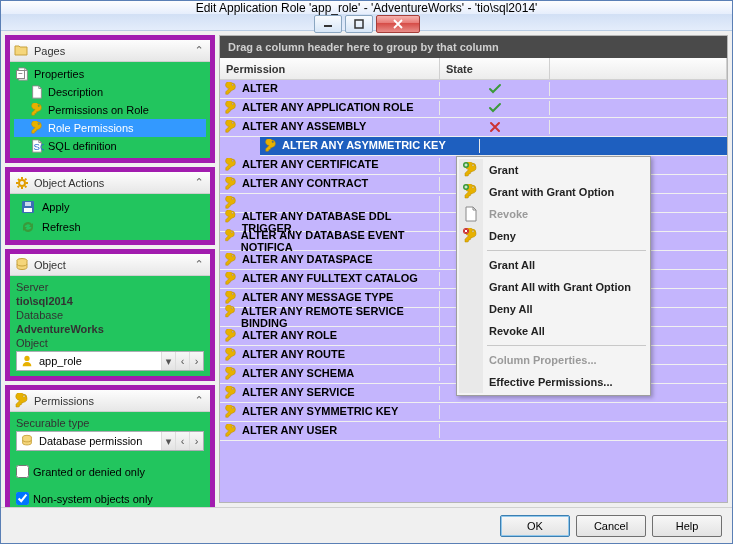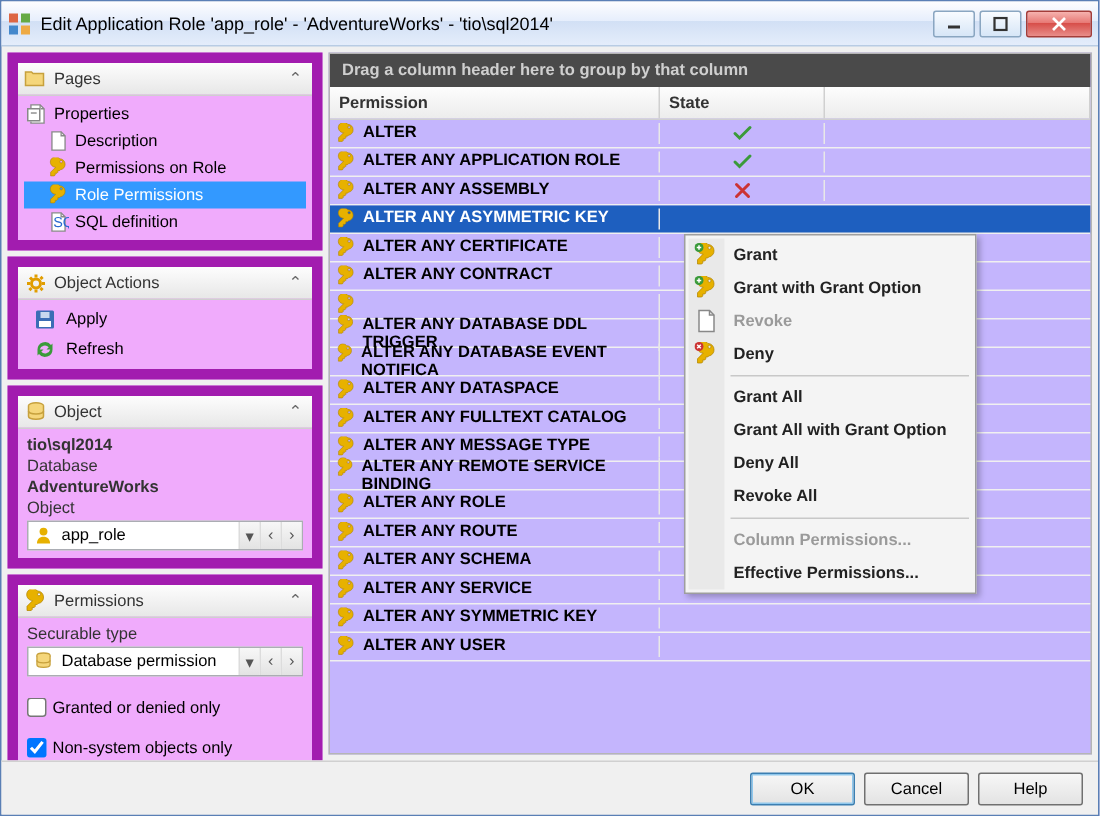--- a/index.html
+++ b/index.html
@@ -1,29 +1,29 @@
 <!DOCTYPE html>
 <html><head>
 <meta charset="utf-8">
 <style>
 * { box-sizing: border-box; margin: 0; padding: 0; font-family: "Segoe UI", Tahoma, sans-serif; font-size: 11px; }
 body { background: #fff; }
 .window { width: 733px; height: 544px; border: 1px solid #5a7fb5; background: #f0f0f0; display: flex; flex-direction: column; position: relative; }
-.titlebar { height: 30px; background: linear-gradient(#fdfdfe,#e6eefc 45%,#d2e0f5 46%,#e4edfb); display: flex; align-items: center; padding: 0 4px; border-bottom: 1px solid #b8cce4; }
+.titlebar { height: 30px; background: linear-gradient(#fdfdfe,#e6eefc 45%,#d2e0f5 46%,#e4edfb); display: flex; align-items: center; padding: 0 4px; border-bottom: 1px solid #b8cce4; flex-direction: column; }
 .titlebar .app-icon { width: 16px; height: 16px; margin-right: 6px; }
 .titlebar .title { flex: 1; font-size: 12px; color: #000; }
 .win-btns { display: flex; gap: 3px; }
 .win-btn { width: 28px; height: 18px; border: 1px solid #8aa6c1; border-radius: 2px; display: flex; align-items: center; justify-content: center; background: linear-gradient(#f8fbff,#d7e6f7); cursor: pointer; }
 .win-btn.close { width: 44px; background: linear-gradient(#f6b2ae,#e77975 45%,#d64d48 46%,#e98d89); border-color: #a43d39; color:#fff; }
 .win-btn svg { display:block; }
 
 .body { flex:1; display:flex; padding: 4px; gap:4px; overflow:hidden; }
 .left-col { width: 210px; display:flex; flex-direction: column; gap:4px; }
 
-.panel { border:7px solid #a21caf; background:#f0abfc; display:flex; flex-direction:column; }
+.panel { border:5px solid #a21caf; background:#22c55e; display:flex; flex-direction:column; }
 .panel-hdr { height:22px; background: linear-gradient(#fdfdfd,#e7e7e7); border-bottom:1px solid #cfcfcf; display:flex; align-items:center; padding:0 4px; gap:4px; color:#333; }
 .panel-hdr .hdr-icon { width:16px; height:16px; }
 .panel-hdr .caret { margin-left:auto; width:14px; height:14px; display:flex; align-items:center; justify-content:center; color:#666; }
 .panel-body { padding:3px 4px; }
 
 .tree-item { display:flex; align-items:center; gap:4px; height:18px; padding:0 2px 0 16px; cursor:pointer; position:relative; }
 .tree-item.root { padding-left:2px; }
 .tree-item .twisty { position:absolute; left:2px; width:9px; height:9px; border:1px solid #888; background:#fff; display:flex; align-items:center; justify-content:center; font-size:8px; line-height:1; color:#444;}
 .tree-item.selected { background:#3399ff; color:#fff; }
 .tree-icon { width:14px; height:14px; flex-shrink:0; }
@@ -43,21 +43,21 @@
 
 .right-col { flex:1; display:flex; flex-direction:column; border:1px solid #b5b5b5; background:#c4b5fd; overflow:hidden;font-weight:bold; }
 .group-bar { height:22px; background:#4a4a4a; color:#cfcfcf; display:flex; align-items:center; padding:0 8px; }
 .grid-hdr { display:flex; height:22px; border-bottom:1px solid #d0d0d0; background:linear-gradient(#fdfdfd,#ececec); }
 .grid-hdr .gh { border-right:1px solid #d0d0d0; display:flex; align-items:center; padding:0 6px; color:#333; }
 .gh.perm { width:220px; }
 .gh.state { width:110px; }
 .gh.rest { flex:1; }
 .grid-body { flex:1; overflow-y:auto; overflow-x:hidden; position:relative; }
 .grow { display:flex; height:19px; align-items:center; border-bottom:1px solid #f0f0f0; }
-.grow.sel { background:#1e5fbf; color:#fff; }
+.grow.sel { background:#1e5fbf; color:#fff;margin-left:40px; }
 .gc-perm { width:220px; display:flex; gap:4px; padding-left:4px; border-right:1px solid #e8e8e8; }
 .gc-state { width:110px; display:flex; align-items:center; justify-content:center; border-right:1px solid #e8e8e8; }
 .key-icon { width:14px; height:14px; }
 
 .ctx-menu { position:absolute; width:195px; background:#f4f4f4; border:1px solid #9e9e9e; box-shadow:2px 2px 4px rgba(0,0,0,.25); padding:2px; z-index:10; }
 .ctx-menu .gutter { position:absolute; left:2px; top:2px; bottom:2px; width:24px; background:#e9e9e9; }
 .mi { position:relative; height:22px; display:flex; align-items:center; padding-left:30px; cursor:pointer; color:#222; }
 .mi.disabled { color:#9a9a9a; cursor:default; }
 .mi .mi-icon { position:absolute; left:4px; width:16px; height:16px; }
 .sep { height:1px; background:#c8c8c8; margin:3px 2px 3px 28px; }
@@ -221,20 +221,21 @@
 
       <div class="panel">
         <div class="panel-hdr">
           <svg class="hdr-icon" viewBox="0 0 16 16">
               <use href="#db"></use>
             </svg>
           <span>Object</span>
           <span class="caret">⌃</span>
         </div>
         <div class="panel-body">
+          <div class="lbl">Server</div>
           <div class="lbl bold">tio\sql2014</div>
           <div class="lbl">Database</div>
           <div class="lbl bold">AdventureWorks</div>
           <div class="lbl">Object</div>
           <div class="combo">
             <svg class="ci" viewBox="0 0 16 16">
                 <circle cx="8" cy="5" r="3" fill="#e7b100"></circle>
                 <path d="M3 14c0-3 2-5 5-5s5 2 5 5" fill="#e7b100"></path>
               </svg>
             <span class="cv">app_role</span>
@@ -504,21 +505,21 @@
               <span>Grant All with Grant Option</span>
             </div>
             <div class="mi">
               <span>Deny All</span>
             </div>
             <div class="mi">
               <span>Revoke All</span>
             </div>
             <div class="sep"></div>
             <div class="mi disabled">
-              <span>Column Permissions...</span>
+              <span>Column Properties...</span>
             </div>
             <div class="mi">
               <span>Effective Permissions...</span>
             </div>
           </div>
       </div>
     </div>
   </div>
 
   <div class="footer">

